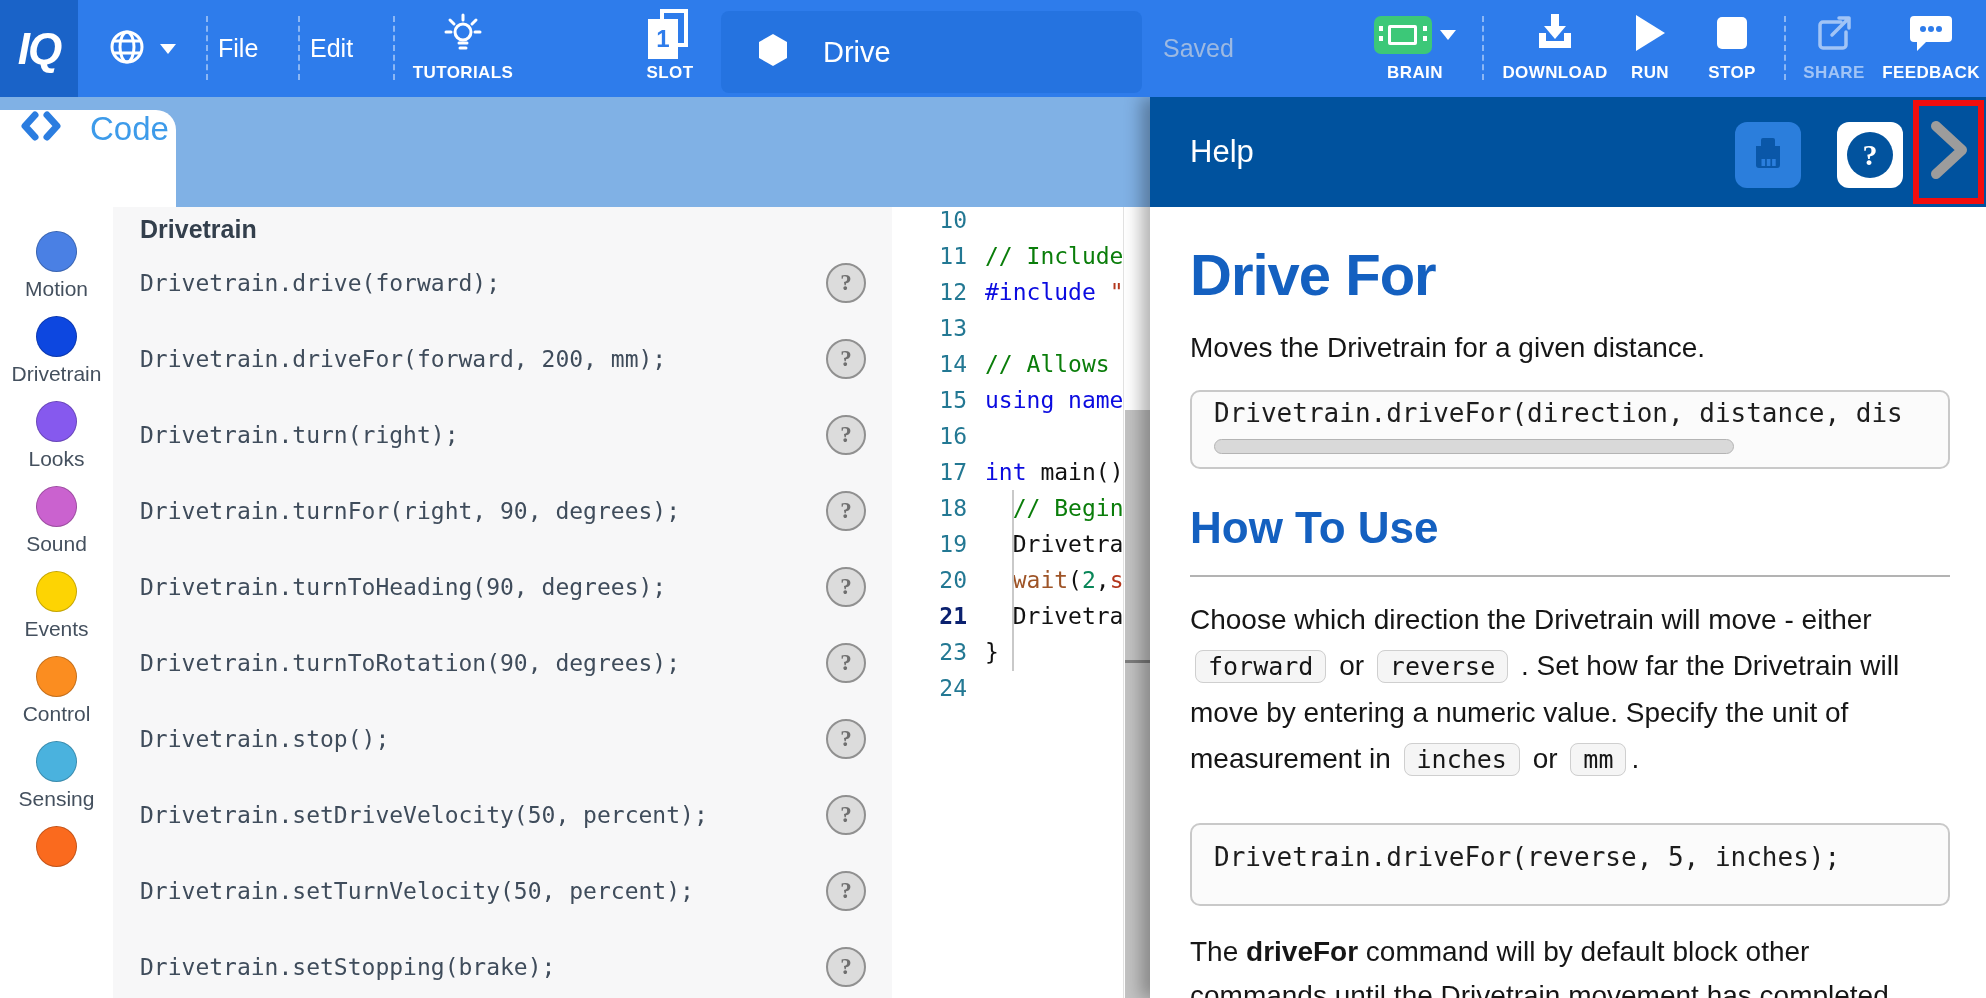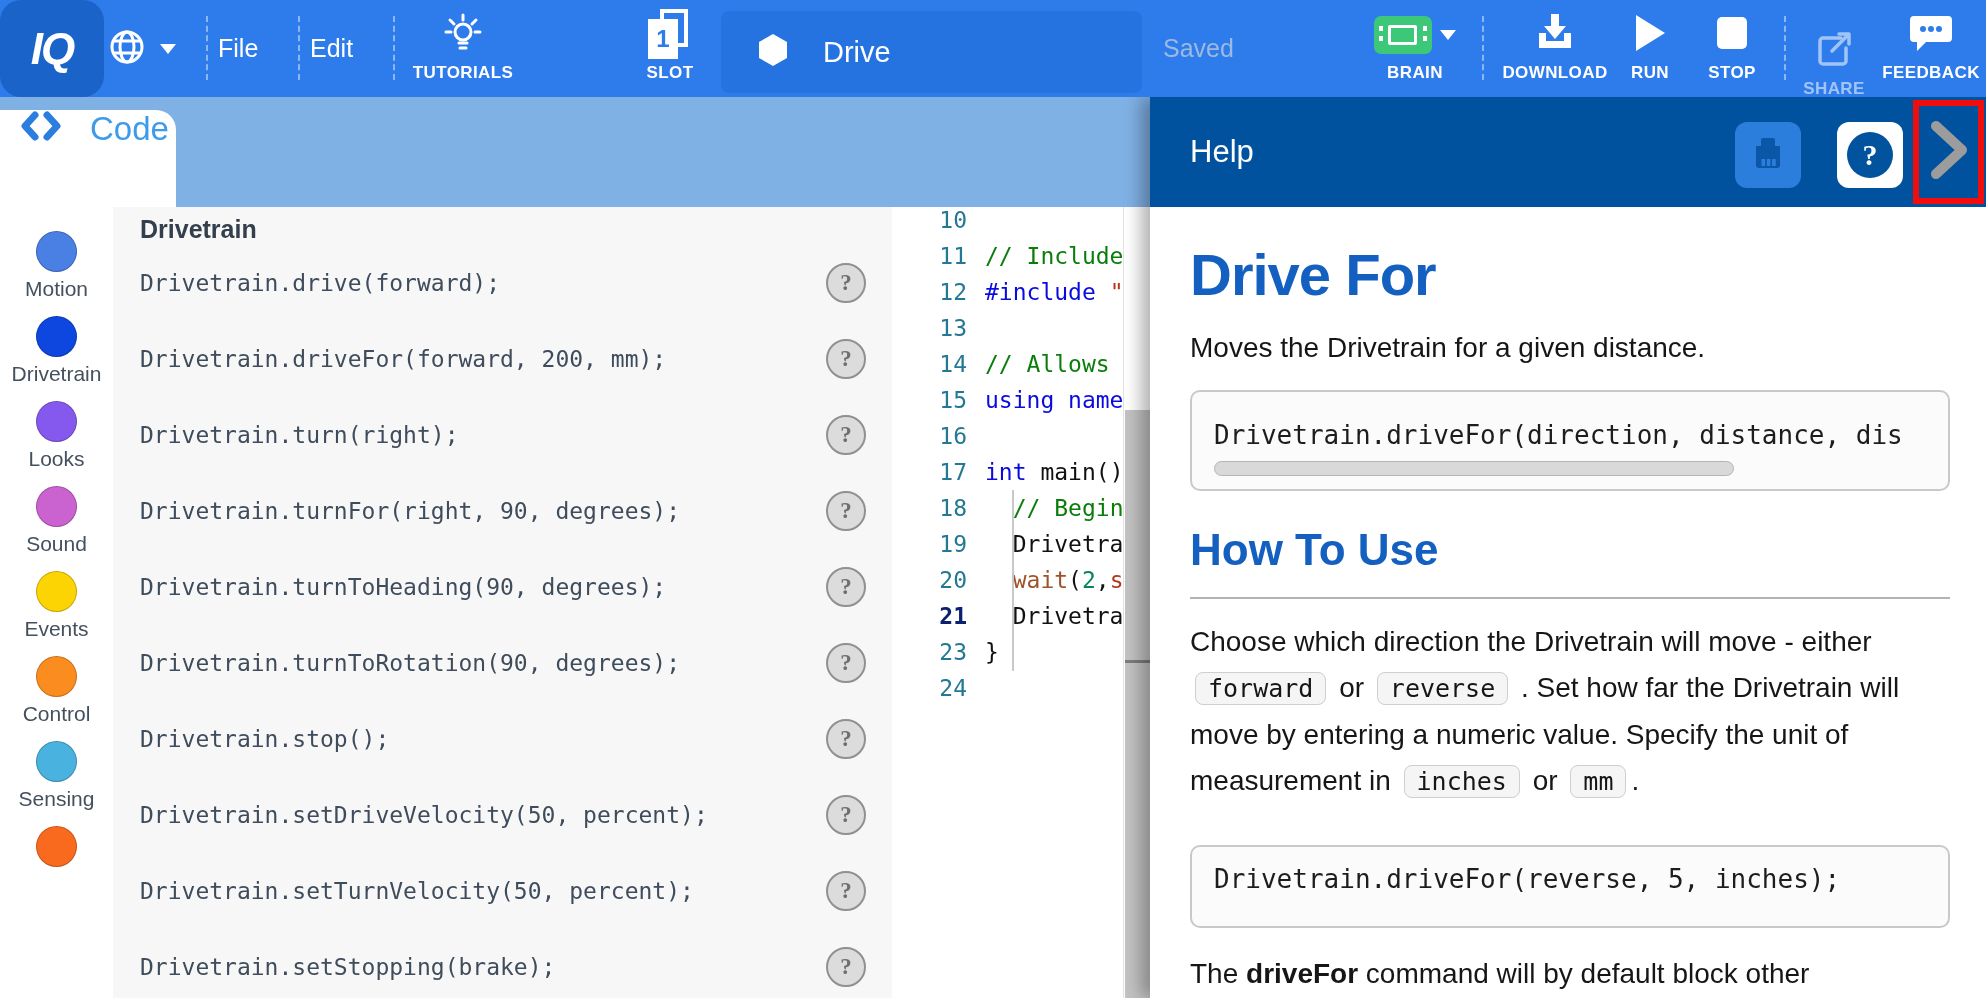--- a/index.html
+++ b/index.html
@@ -2,39 +2,39 @@
 <html><head>
 <meta charset="utf-8">
 <style>
   * { margin:0; padding:0; box-sizing:border-box; }
   html,body { width:1986px; height:998px; }
   body { font-family:"Liberation Sans", sans-serif; background:#fff; position:relative; overflow:hidden; }
   #stage { position:absolute; top:0; left:0; width:1986px; height:998px; overflow:hidden; background:#fff; }
 
   
   .toolbar { position:absolute; top:0; left:0; width:1986px; height:97px; background:#2e7ceb; z-index:40; }
-  .logo-box { position:absolute; left:0; top:0; width:104px; height:97px; background:#1a63c8; display:flex; align-items:center; justify-content:center; color:#fff; font-style:italic; font-weight:900; font-size:44px; letter-spacing:-2px;border-radius:21px; }
+  .logo-box { position:absolute; left:0; top:0; width:78px; height:97px; background:#1a63c8; display:flex; align-items:center; justify-content:center; color:#fff; font-style:italic; font-weight:900; font-size:44px; letter-spacing:-2px; }
   .tb-sep { position:absolute; top:16px; height:64px; width:0; border-left:2px dashed rgba(255,255,255,.45); }
   .menu-item { position:absolute; top:0; height:97px; display:flex; align-items:center; color:#fff; font-size:25px; cursor:pointer; }
   .tb-btn { position:absolute; top:0; height:97px; display:flex; flex-direction:column; align-items:center; color:#fff; cursor:pointer; }
   .tb-icon-zone { height:58px; display:flex; align-items:center; justify-content:center; margin-top:6px; gap:8px; }
   .tb-label { font-weight:bold; font-size:17px; letter-spacing:.4px; line-height:1; }
   .globe-btn { position:absolute; left:104px; top:0; height:97px; display:flex; align-items:center; gap:10px; cursor:pointer; }
   .caret-down { width:0; height:0; border-left:8px solid transparent; border-right:8px solid transparent; border-top:10px solid #fff; }
   .slot-icon { position:relative; width:44px; height:52px; }
   .slot-back { position:absolute; left:12px; top:0; width:28px; height:38px; border:4px solid #fff; }
   .slot-front { position:absolute; left:0; top:10px; width:30px; height:40px; background:#fff; display:flex; align-items:center; justify-content:center; color:#2e7ceb; font-weight:bold; font-size:24px; }
   .project-box { position:absolute; left:721px; top:11px; width:421px; height:82px; background:#2573e0; border-radius:8px; display:flex; align-items:center; cursor:pointer; }
   .project-hex { margin-left:38px; }
   .project-name { margin-left:36px; color:#fff; font-size:29px; }
   .saved-status { position:absolute; left:1163px; top:0; height:97px; display:flex; align-items:center; color:#9cb9e2; font-size:25px; }
   .brain-chip { width:58px; height:38px; background:#3cc878; border-radius:7px; position:relative; }
   .brain-screen { position:absolute; left:14px; top:9px; width:29px; height:20px; border:3px solid #fff; border-radius:2px; }
   .brain-dot { position:absolute; width:4px; height:5px; background:#fff; }
-  .faded { opacity:.55;justify-content:flex-end; }
+  .faded { opacity:.55; }
 
   
   .code-strip { position:absolute; left:0; top:97px; width:1150px; height:110px; background:#80b1e5; z-index:10; }
   .code-tab { position:absolute; left:0; top:13px; width:176px; height:97px; background:#fff; border-top-right-radius:20px; display:flex; align-items:flex-start; padding-left:20px; gap:28px; cursor:pointer; }
   .code-tab-label { color:#3d9bea; font-size:33px; }
 
   
   .sidebar { position:absolute; left:0; top:207px; width:113px; height:791px; background:#fff; display:flex; flex-direction:column; align-items:center; padding-top:24px; gap:15px; z-index:5; }
   .cat { display:flex; flex-direction:column; align-items:center; width:113px; cursor:pointer; }
   .cat-dot { width:41px; height:41px; border-radius:50%; border:1px solid rgba(0,0,0,.22); }
@@ -68,21 +68,21 @@
   .hh-btn { position:absolute; width:66px; height:66px; border-radius:12px; top:25px; display:flex; align-items:center; justify-content:center; cursor:pointer; }
   .brain-help-btn { left:585px; background:#2b7edc; }
   .q-help-btn { left:687px; background:#fff; }
   .q-help-circle { width:46px; height:46px; border-radius:50%; background:#02539e; color:#fff; font-weight:bold; font-size:30px; display:flex; align-items:center; justify-content:center; font-family:"Liberation Serif", serif; }
   .red-box { position:absolute; left:763px; top:3px; width:71px; height:104px; border:6px solid #f20d0d; display:flex; align-items:center; justify-content:center; }
   .collapse-btn { width:50px; height:66px; display:flex; align-items:center; justify-content:center; cursor:pointer; }
 
   .help-body { position:absolute; left:0; top:110px; width:836px; height:791px; background:#fff; padding:0 36px 0 40px; overflow:hidden; }
   .doc-title { margin-top:34px; font-size:58px; font-weight:bold; color:#1460c0; letter-spacing:-1px; }
   .doc-intro { margin-top:24px; font-size:28px; color:#161616; }
-  .codebox { margin-top:26px; border:2px solid #c9c9c9; border-radius:10px; background:#fbfbfb; padding:28px 22px 9px; font-family:"DejaVu Sans Mono", monospace; font-size:26px; color:#1d1d1d; white-space:nowrap; overflow:hidden; }
+  .codebox { margin-top:26px; border:2px solid #c9c9c9; border-radius:10px; background:#fbfbfb; padding:6px 22px 9px; font-family:"DejaVu Sans Mono", monospace; font-size:26px; color:#1d1d1d; white-space:nowrap; overflow:hidden; }
   .codebox.no-scroll { padding:17px 22px 32px;margin-top:40px; }
   .hscroll-thumb { height:15px; width:73%; background:#d9d9d9; border:1px solid #b4b4b4; border-radius:8px; margin-top:11px; margin-bottom:4px; cursor:pointer; }
   .doc-h2 { margin-top:34px; font-size:44px; font-weight:bold; color:#1460c0; }
   .doc-hr { margin-top:22px; border:none; border-top:2px solid #b3b3b3; }
   .doc-usage { margin-top:20px; font-size:28px; line-height:46px; color:#161616; }
   .pill { font-family:"DejaVu Sans Mono", monospace; font-size:25px; background:#f5f5f5; border:1px solid #cfcfcf; border-radius:8px; padding:1px 12px; margin:0 5px; white-space:nowrap; }
   .doc-note { margin-top:24px; font-size:28px; line-height:44px; color:#161616; }
   .doc-note b { font-weight:bold; }
 </style>
 </head>

